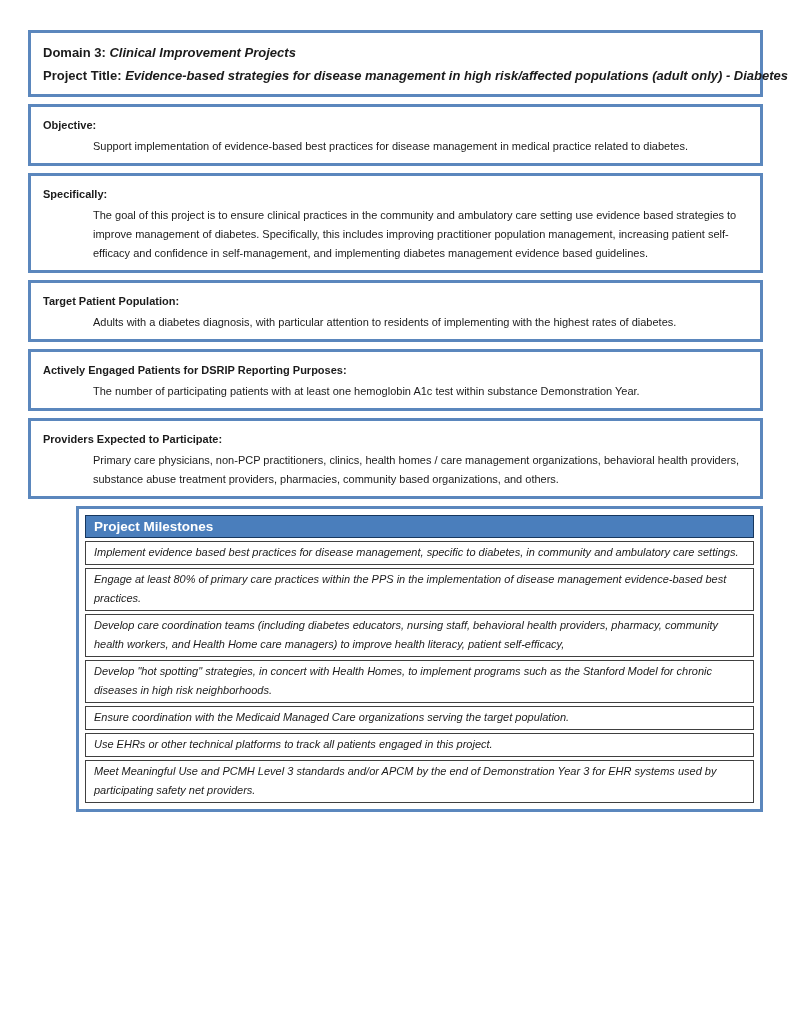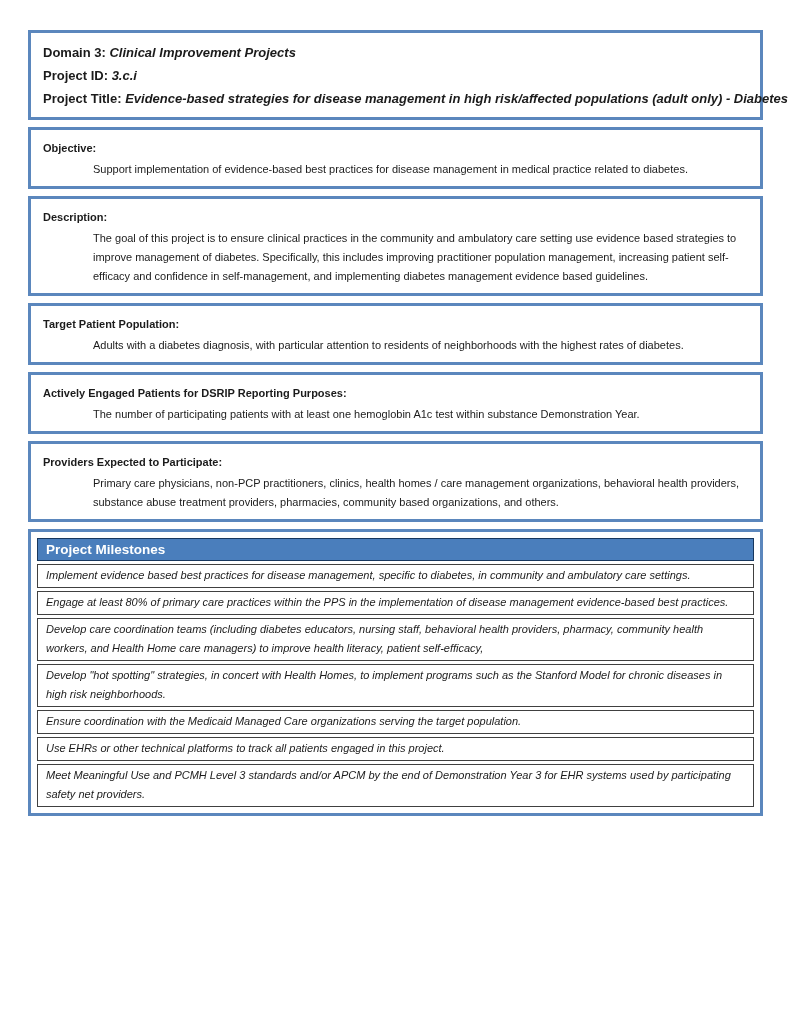--- a/index.html
+++ b/index.html
@@ -52,20 +52,21 @@
   }
   .sec-body {
     font-size: 11px;
     line-height: 19px;
     padding-left: 50px;
     padding-right: 2px;
   }
   
   .milestones {
     padding: 6px 6px 6px 6px;
+    margin-left: 48px;
   }
   .m-bar {
     box-sizing: border-box;
     background: #4a7ebc;
     border: 1px solid #17375e;
     color: #ffffff;
     font-weight: bold;
     font-size: 13.5px;
     line-height: 19px;
     padding: 1px 8px;
@@ -90,42 +91,38 @@
 
 <div class="doc">
   <div class="content">
 
     <div class="box">
       <div class="hdr-row">
         <span class="hdr-label">Domain 3:</span>
         <span class="hdr-value">Clinical Improvement Projects</span>
       </div>
       <div class="hdr-row">
-        <span class="hdr-label">Project ID:</span>
-        <span class="hdr-value">3.c.i</span>
-      </div>
-      <div class="hdr-row">
         <span class="hdr-label">Project Title:</span>
         <span class="hdr-value">Evidence-based strategies for disease management in high risk/affected populations (adult only) - Diabetes</span>
       </div>
     </div>
 
     <div class="box">
       <div class="sec-label">Objective:</div>
       <div class="sec-body">Support implementation of evidence-based best practices for disease management in medical practice related to diabetes.</div>
     </div>
 
     <div class="box">
-      <div class="sec-label">Description:</div>
+      <div class="sec-label">Specifically:</div>
       <div class="sec-body">The goal of this project is to ensure clinical practices in the community and ambulatory care setting use evidence based strategies to improve management of diabetes. Specifically, this includes improving practitioner population management, increasing patient self-efficacy and confidence in self-management, and implementing diabetes management evidence based guidelines.</div>
     </div>
 
     <div class="box">
       <div class="sec-label">Target Patient Population:</div>
-      <div class="sec-body">Adults with a diabetes diagnosis, with particular attention to residents of neighborhoods with the highest rates of diabetes.</div>
+      <div class="sec-body">Adults with a diabetes diagnosis, with particular attention to residents of implementing with the highest rates of diabetes.</div>
     </div>
 
     <div class="box">
       <div class="sec-label">Actively Engaged Patients for DSRIP Reporting Purposes:</div>
       <div class="sec-body">The number of participating patients with at least one hemoglobin A1c test within substance Demonstration Year.</div>
     </div>
 
     <div class="box">
       <div class="sec-label">Providers Expected to Participate:</div>
       <div class="sec-body">Primary care physicians, non-PCP practitioners, clinics, health homes / care management organizations, behavioral health providers, substance abuse treatment providers, pharmacies, community based organizations, and others.</div>

